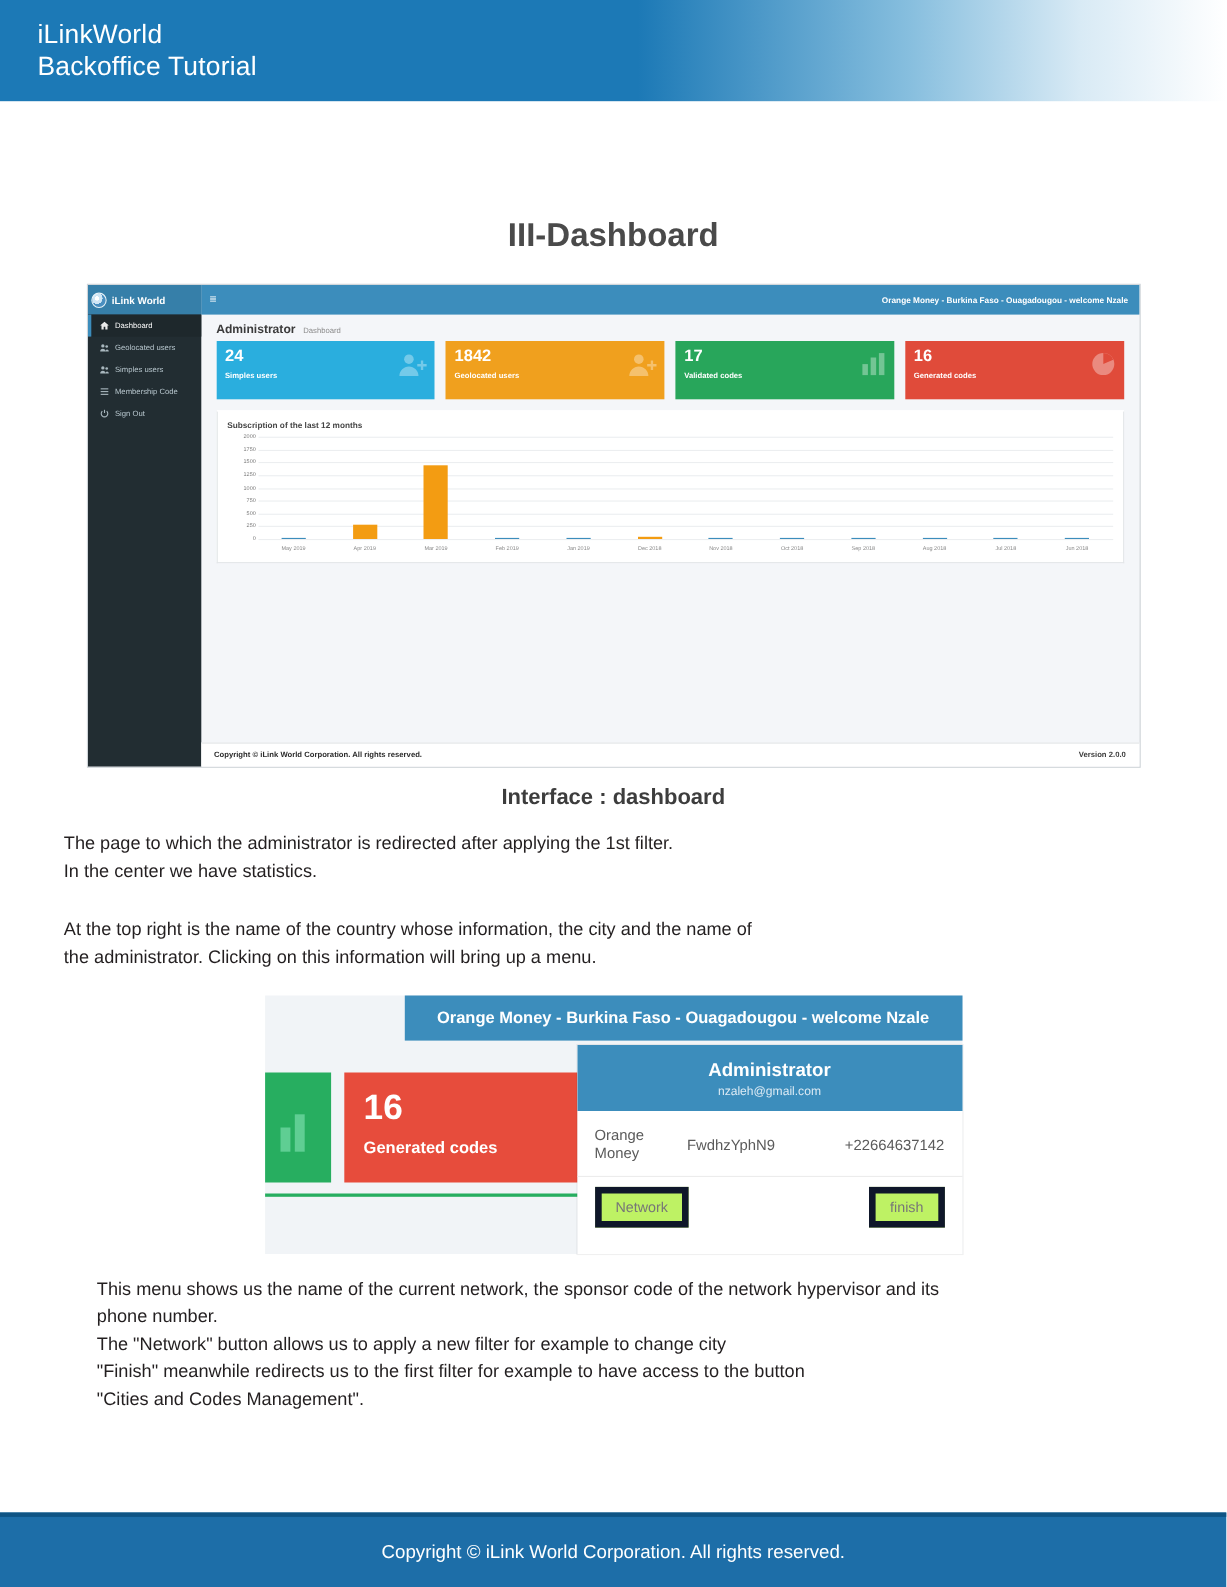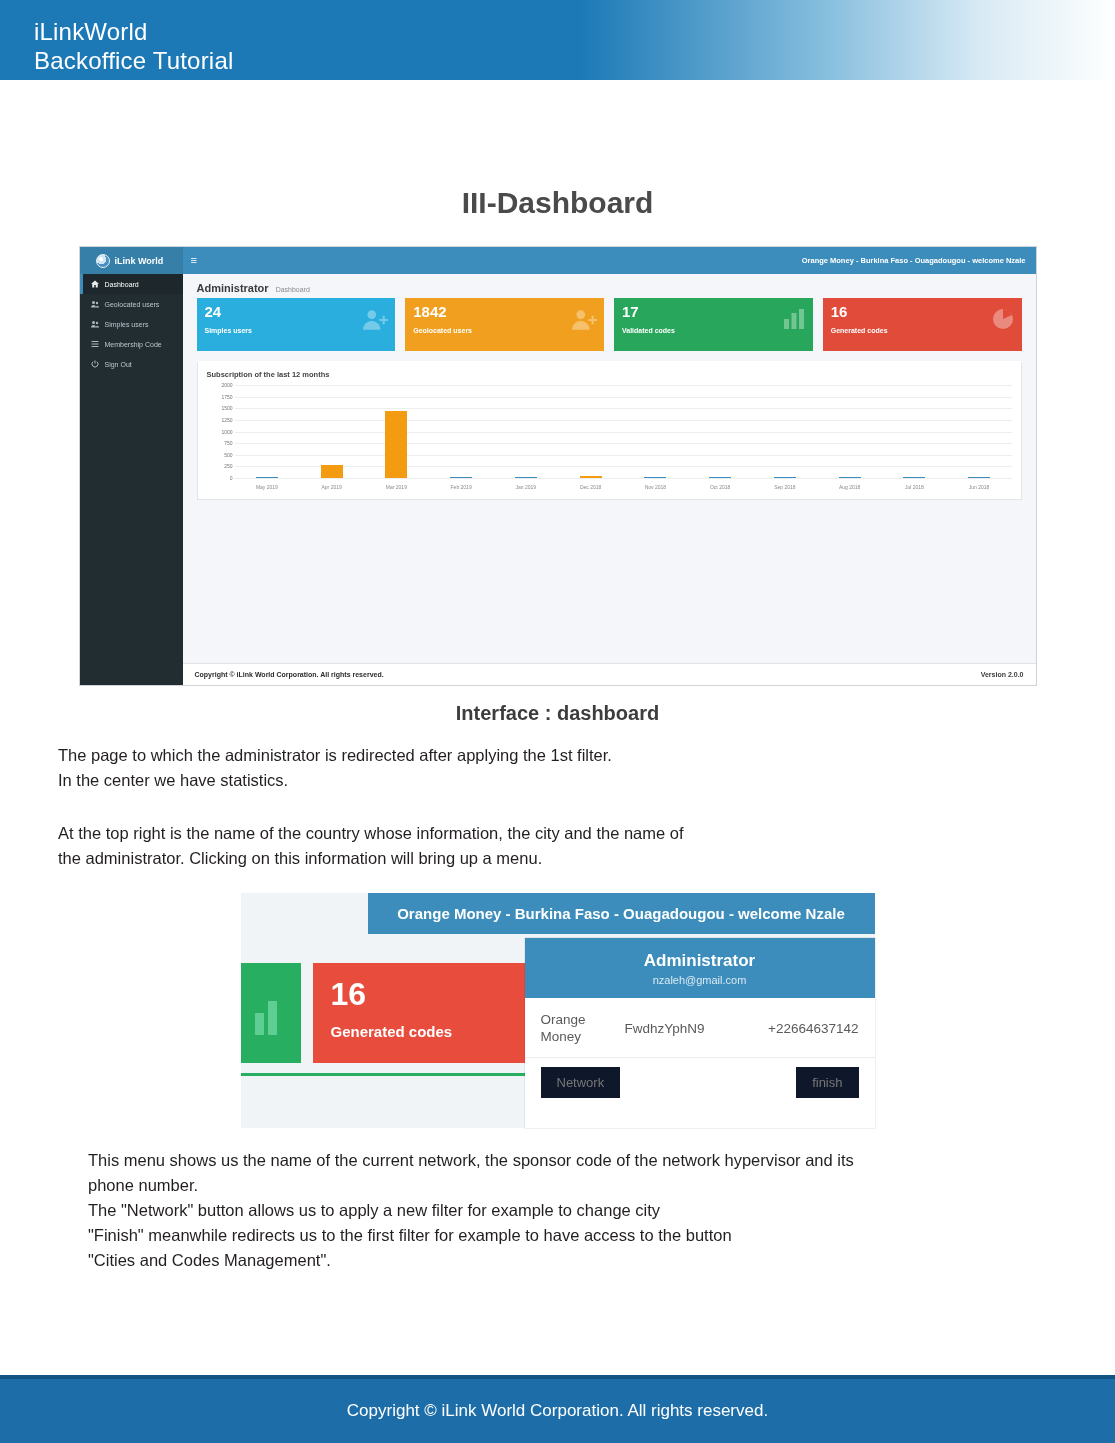--- a/index.html
+++ b/index.html
@@ -10,21 +10,21 @@
     background: #ffffff;
     font-family: "Liberation Sans", sans-serif;
     color: #231f20;
     position: relative;
     overflow: hidden;
   }
 
   
   .top-banner {
     position: relative;
-    height: 80px;
+    height: 92px;
     background: linear-gradient(to right, #1c79b6 0%, #1c79b6 52%, #86bede 74%, #d8eaf5 88%, #ffffff 100%);
     padding: 18px 0 0 34px;
   }
   .brand-line1 {
     font-size: 24px;
     color: #ffffff;
     line-height: 28px;
     letter-spacing: 0.2px;
   }
   .brand-line2 {
@@ -60,21 +60,21 @@
     background: #222d32;
     color: #b8c7ce;
     flex: none;
   }
   .sb-logo {
     height: 27px;
     background: #367fa9;
     display: flex;
     align-items: center;
     gap: 5px;
-    padding-left: 16px;
+    padding-left: 3px;
   }
   .sb-logo-globe {
     width: 14px; height: 14px; border-radius: 50%;
     background: radial-gradient(circle at 35% 35%, #ffffff 0 18%, #cfe6f5 19% 45%, #4a8fc0 46% 100%);
     border: 1px solid #e8f2f8;
     flex: none;
   }
   .sb-logo-text { font-size: 9px; color: #fff; font-weight: bold; }
   .sb-item {
     display: flex; align-items: center; gap: 6px;
@@ -229,22 +229,22 @@
   .s2-code { flex: 1; }
   .s2-phone { white-space: nowrap; }
   .s2-menu-foot {
     display: flex; justify-content: space-between;
     padding: 4px 16px 0 16px;
     border-top: 1px solid #ececec;
     margin-top: 2px;
     padding-top: 9px;
   }
   .s2-btn {
-    background: #0f172a;
-    border: 3px solid #0f172a;
+    background: #bef264;
+    border: 6px solid #0f172a;
     color: #777;
     font-size: 13px;
     padding: 5px 13px;
   }
 
   
   .page-footer {
     position: absolute;
     left: 0; right: 0; bottom: 0;
     height: 68px;

